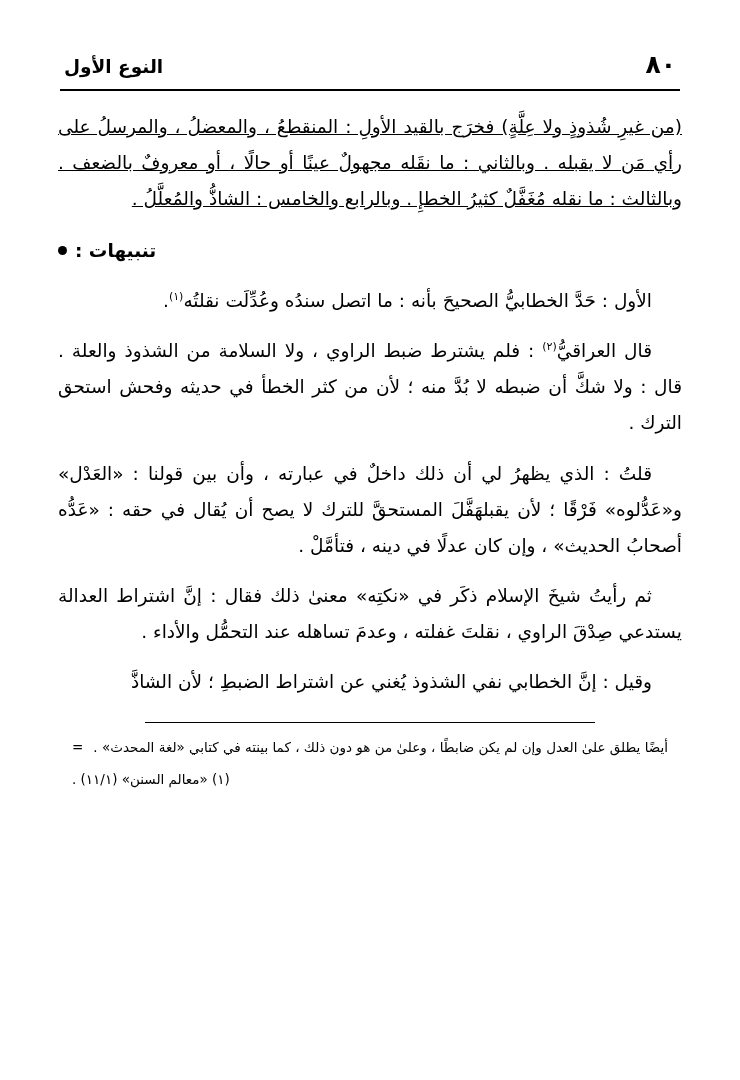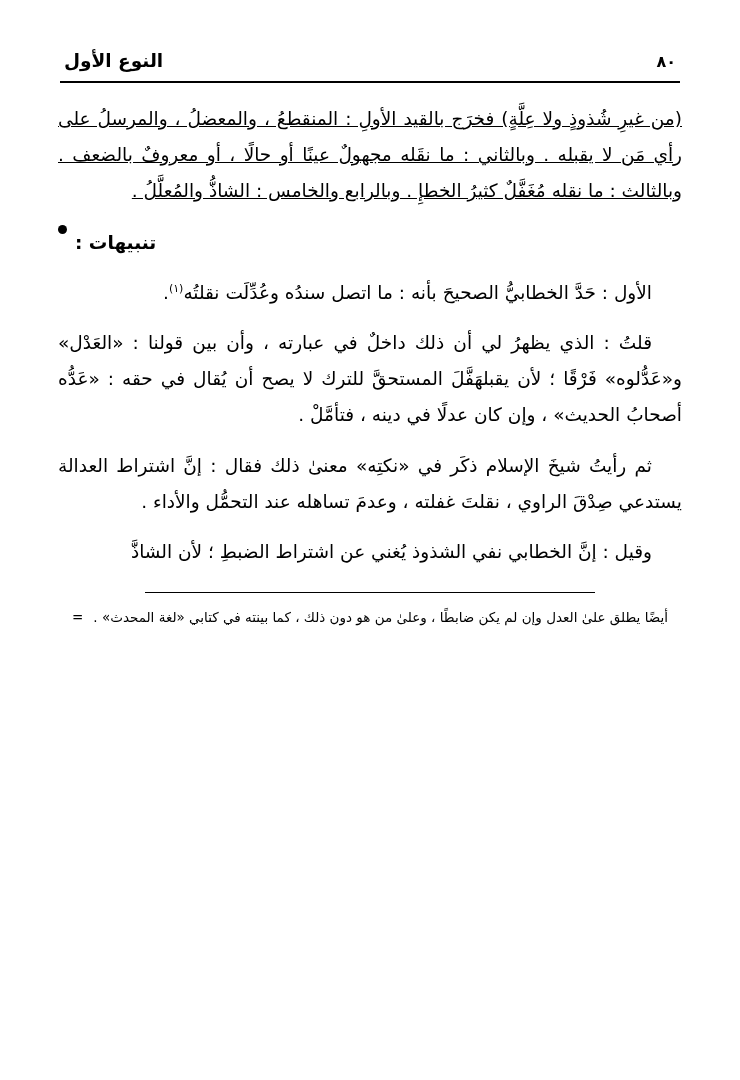--- a/index.html
+++ b/index.html
@@ -30,21 +30,21 @@
     align-items: baseline;
     padding: 0 6px;
     margin-top: 6px;
   }
   .header-title {
     font-size: 18.5px;
     font-weight: 700;
     letter-spacing: 0;
   }
   .header-page {
-    font-size: 16px;
+    font-size: 25px;
     font-weight: 700;
   }
   .header-rule {
     margin: 10px 2px 0 2px;
     border: 0;
     border-top: 2.2px solid #000;
   }
 
   
   .body {
@@ -65,20 +65,21 @@
   .sup {
     font-size: 11px;
     vertical-align: super;
     font-weight: 400;
   }
 
   
   .bullet-line {
     display: flex;
     flex-direction: row-reverse;
+    align-items: center;
     gap: 8px;
     margin: 16px 0 14px 0;
     font-size: 18.5px;
     font-weight: 700;
   }
   .bullet-dot {
     display: inline-block;
     width: 9px;
     height: 9px;
     background: #000;
@@ -142,33 +143,38 @@
 
     <div class="bullet-line">
       <span class="bullet-dot"></span>
       <span>تنبيهات :</span>
     </div>
 
     <p class="para">
       <span>الأول : حَدَّ الخطابيُّ الصحيحَ بأنه : ما اتصل سندُه وعُدِّلَت نقلتُه</span><span class="sup">(١)</span><span>.</span>
     </p>
 
+    <p class="para">
+      <span>قال العراقيُّ</span><span class="sup">(٢)</span>
+      <span>: فلم يشترط ضبط الراوي ، ولا السلامة من الشذوذ والعلة . قال  :  ولا شكَّ أن ضبطه لا بُدَّ منه ؛ لأن من كثر الخطأ في حديثه وفحش استحق الترك .</span>
+    </p>
 
     <p class="para">قلتُ : الذي يظهرُ لي أن ذلك داخلٌ في عبارته ، وأن بين قولنا : «العَدْل» و«عَدُّلوه» فَرْقًا ؛ لأن يقبلهَفَّلَ المستحقَّ للترك لا يصح أن يُقال في حقه : «عَدُّه أصحابُ الحديث» ، وإن كان عدلًا في دينه ، فتأمَّلْ .</p>
 
     <p class="para">ثم رأيتُ شيخَ الإسلام ذكَر في «نكتِه» معنىٰ ذلك فقال : إنَّ اشتراط العدالة يستدعي صِدْقَ الراوي ، نقلتَ غفلته ، وعدمَ تساهله عند التحمُّل والأداء .</p>
 
     <p class="para">وقيل : إنَّ الخطابي نفي الشذوذ يُغني عن اشتراط الضبطِ ؛ لأن الشاذَّ</p>
 
   </div>
 
   <hr class="footnote-rule">
 
   <div class="footnotes">
     <div class="fn-cont">
       <span class="fn-eq">=</span>
       <span class="fn-cont-text">أيضًا يطلق علىٰ العدل وإن لم يكن ضابطًا ، وعلىٰ من هو دون ذلك ، كما بينته في كتابي «لغة المحدث» .</span>
     </div>
     <div class="fn-row">
+      <span class="fn-item">(١) «معالم السنن» (١١/١) .</span>
     </div>
   </div>
 
 </div>
 
 </body></html>

